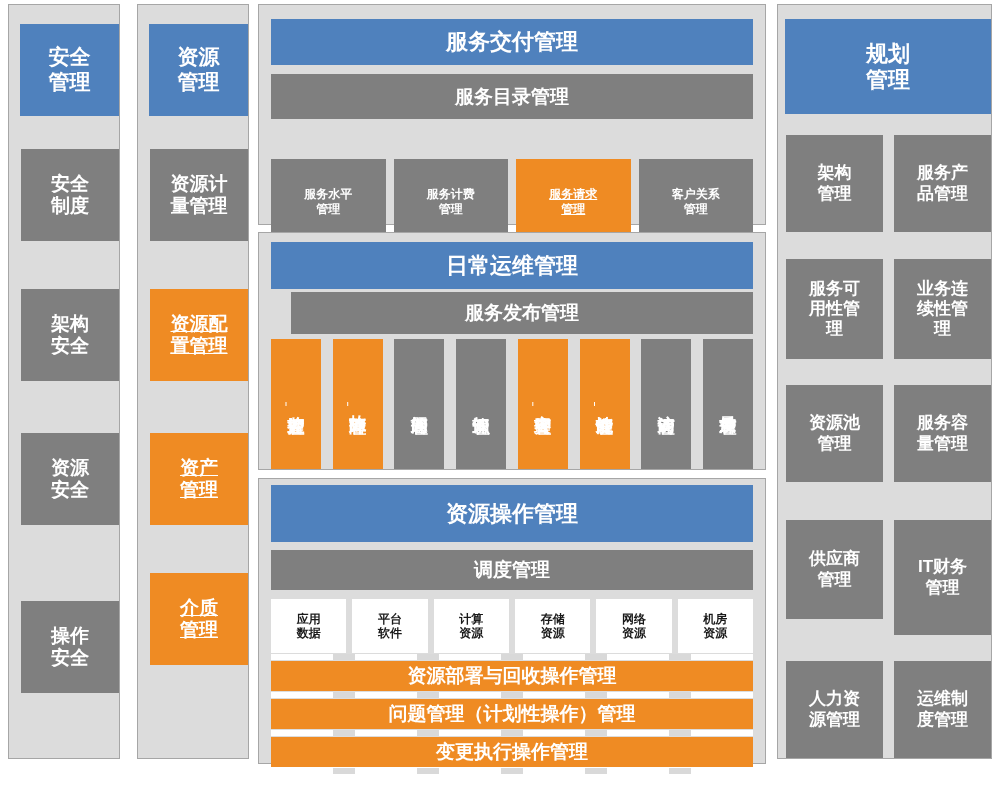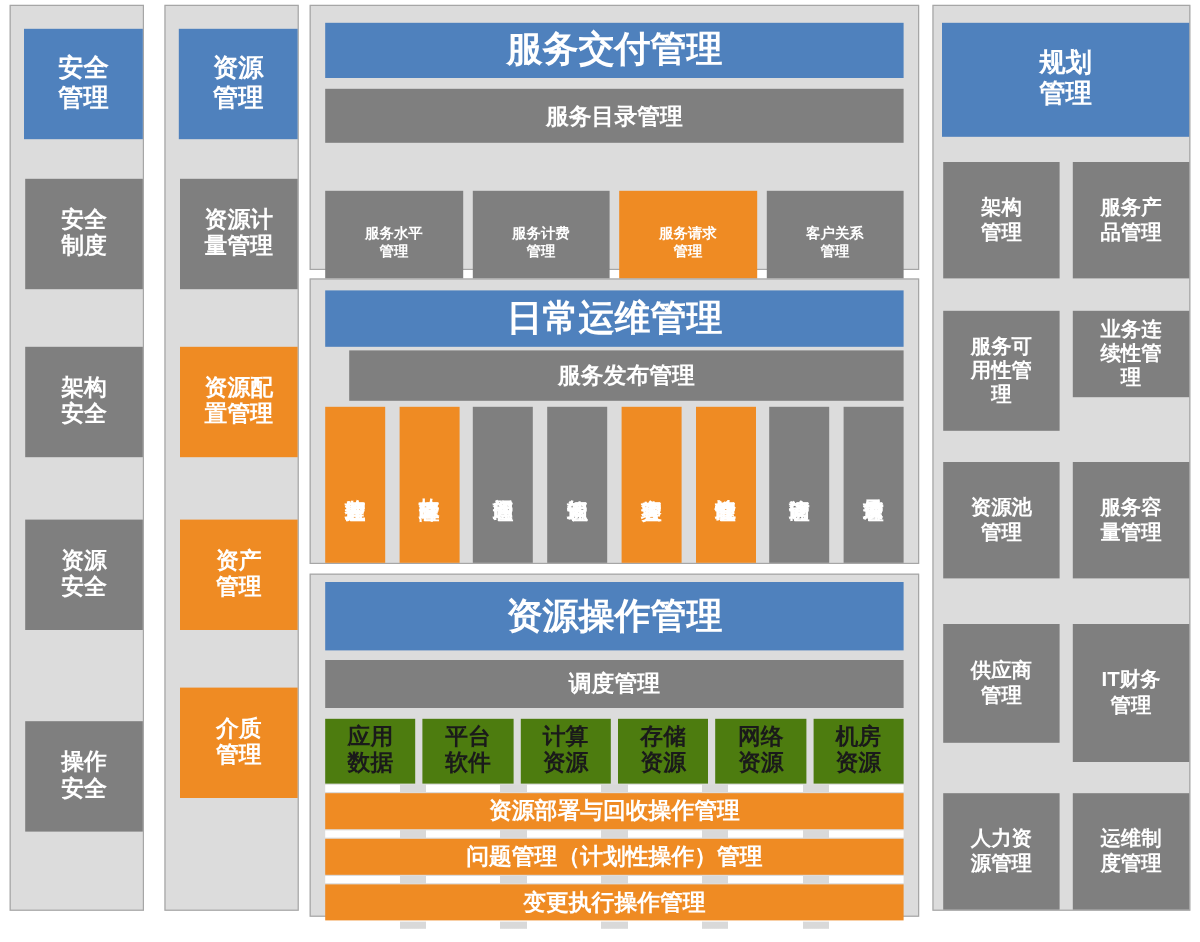--- a/index.html
+++ b/index.html
@@ -21,46 +21,46 @@
     border:1px solid var(--border);box-sizing:border-box;padding:0 12px;
   }
   .hdr{
     background:var(--blue);color:#fff;display:flex;align-items:center;justify-content:center;
     text-align:center;white-space:pre-line;line-height:1.18;
   }
   .box{
     background:var(--gray);color:#fff;display:flex;align-items:center;justify-content:center;
     text-align:center;white-space:pre-line;line-height:1.18;box-sizing:border-box;
   }
-  [data-color="orange"]{background:var(--orange);}
+  [data-color="orange"]{background:var(--orange);text-decoration:underline;}
   [data-color="gray"]{background:var(--gray);}
   
   .col-hdr{width:99px;height:92px;font-size:21px;}
   .col-box{width:98px;height:92px;font-size:19px;}
   
-  .panel-hdr{height:46px;font-size:30px;font-family:Liberation Serif, serif;}
+  .panel-hdr{height:46px;font-size:22px;font-family:Liberation Serif, serif;}
   .graybar{background:var(--gray);color:#fff;display:flex;align-items:center;justify-content:center;font-size:19px;}
   
   .arow{display:flex;gap:8px;margin-top:8px;}
   .abox{flex:1;height:85px;font-size:12px;margin-top:32px;}
   
   .bbars{display:flex;gap:14px;margin-top:3px;margin-left:20px;}
   .bbars .graybar{flex:1;height:42px;}
   .vrow{display:flex;justify-content:space-between;margin-top:5px;}
   .vbox{width:50px;height:130px;font-size:17px;}
   .vbox span{writing-mode:vertical-rl;text-orientation:upright;letter-spacing:1px;line-height:1;}
   
   .rrow{display:flex;gap:6px;margin-top:9px;}
-  .rbox{flex:1;height:54px;background:#4d7c0f;color:#1A1A1A;font-size:19px;text-align:right;}
+  .rbox{flex:1;height:54px;background:#ffffff;color:#1A1A1A;font-size:12px;text-align:right;}
   .gaprow{height:6px;margin:1px 0;background:repeating-linear-gradient(90deg,#fff 0 62px,var(--dash) 62px 84px);}
   .obar{height:30px;background:var(--orange);color:#fff;display:flex;align-items:center;justify-content:center;font-size:19px;}
   
   .prow{display:flex;gap:11px;}
   .pbox{width:97px;height:97px;font-size:17px;}
-  .plan-hdr{width:206px;height:97px;font-size:22px;font-family:Liberation Mono, monospace;}
+  .plan-hdr{width:206px;height:97px;font-size:22px;}
 </style>
 </head>
 <body>
 
 <div class="strip" style="left:8px;top:4px;width:112px;height:755px">
   <div class="hdr col-hdr" style="margin-top:19px"><span>安全
 管理</span></div>
   <div class="box col-box" style="margin-top:33px" data-color="gray"><span>安全
 制度</span></div>
   <div class="box col-box" style="margin-top:48px" data-color="gray"><span>架构
@@ -160,21 +160,21 @@
   <div class="prow" style="margin-top:21px">
     <div class="box pbox" data-color="gray"><span>架构
 管理</span></div>
     <div class="box pbox" data-color="gray"><span>服务产
 品管理</span></div>
   </div>
   <div class="prow" style="margin-top:27px">
     <div class="box pbox" style="height:100px" data-color="gray"><span>服务可
 用性管
 理</span></div>
-    <div class="box pbox" style="height:72px" data-color="gray"><span>业务连
+    <div class="box pbox" style="height:100px" data-color="gray"><span>业务连
 续性管
 理</span></div>
   </div>
   <div class="prow" style="margin-top:26px">
     <div class="box pbox" data-color="gray"><span>资源池
 管理</span></div>
     <div class="box pbox" data-color="gray"><span>服务容
 量管理</span></div>
   </div>
   <div class="prow" style="margin-top:38px">

